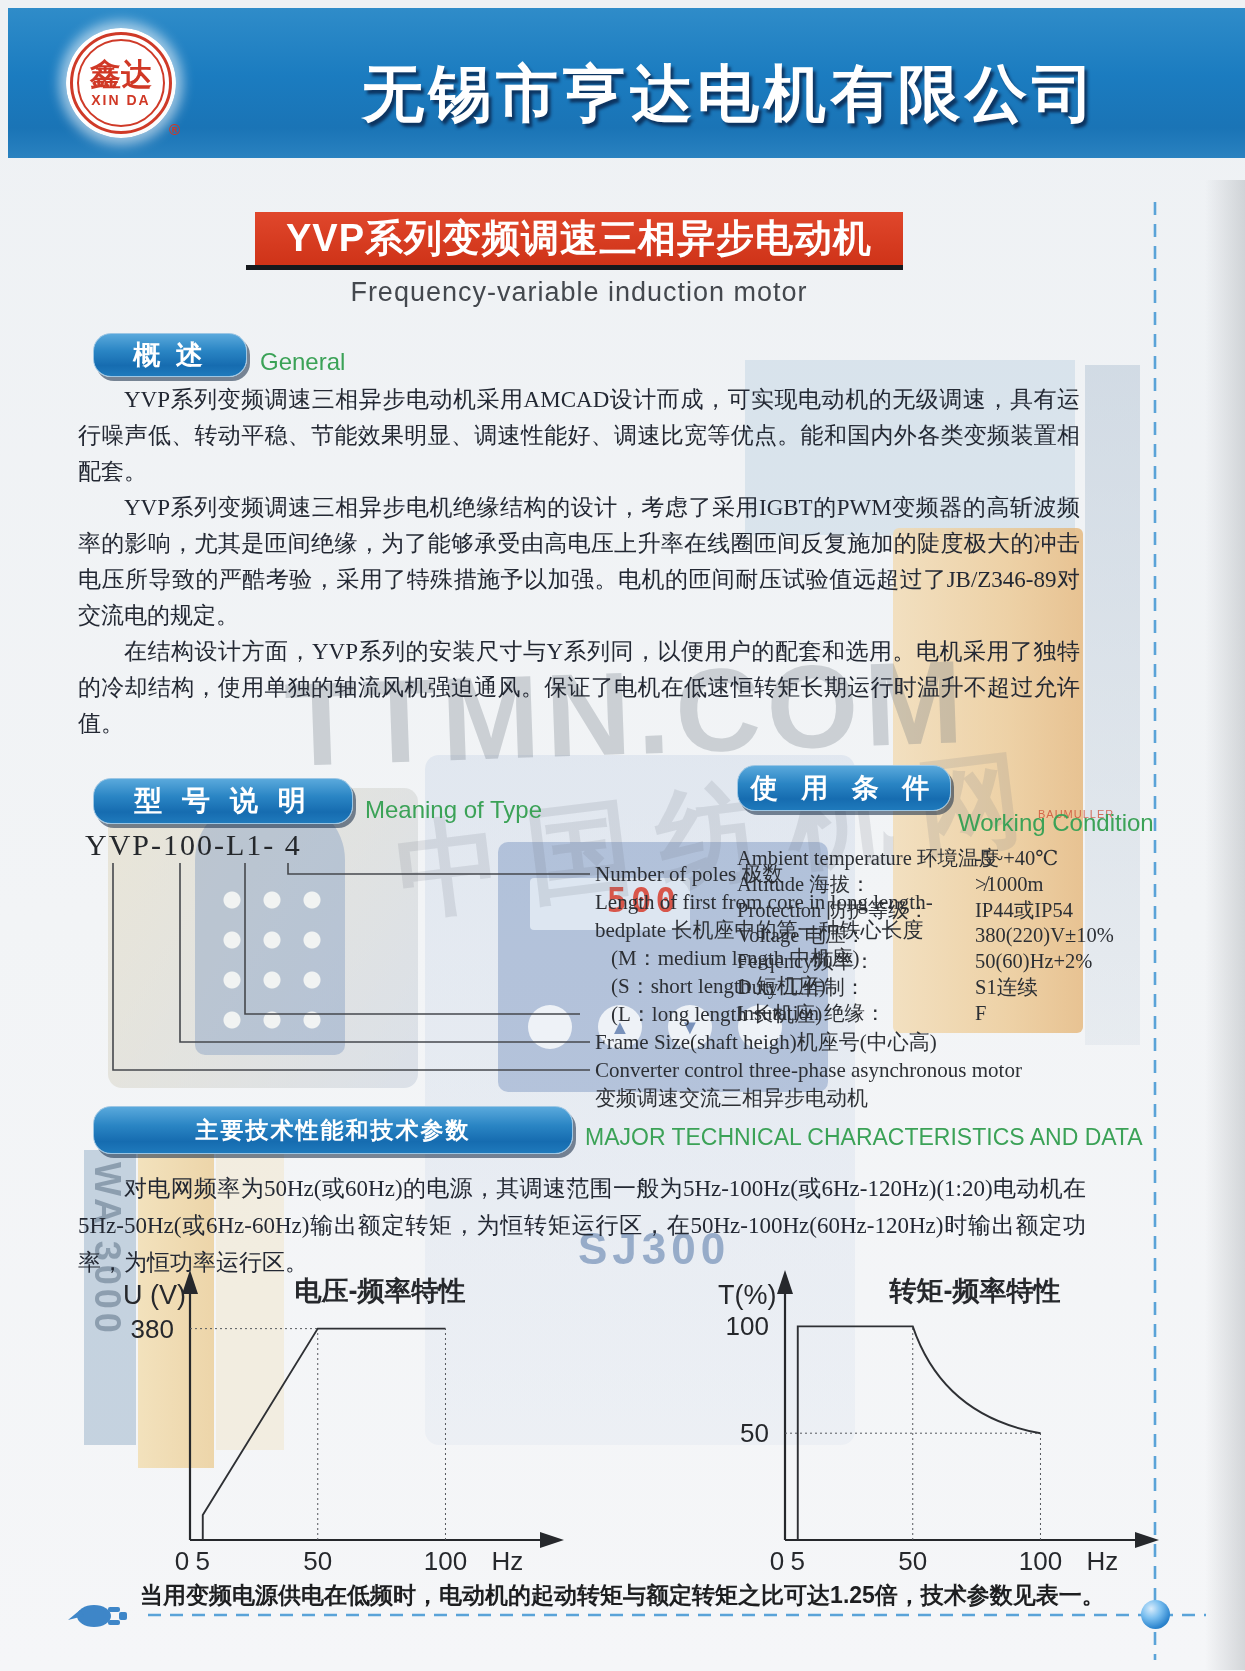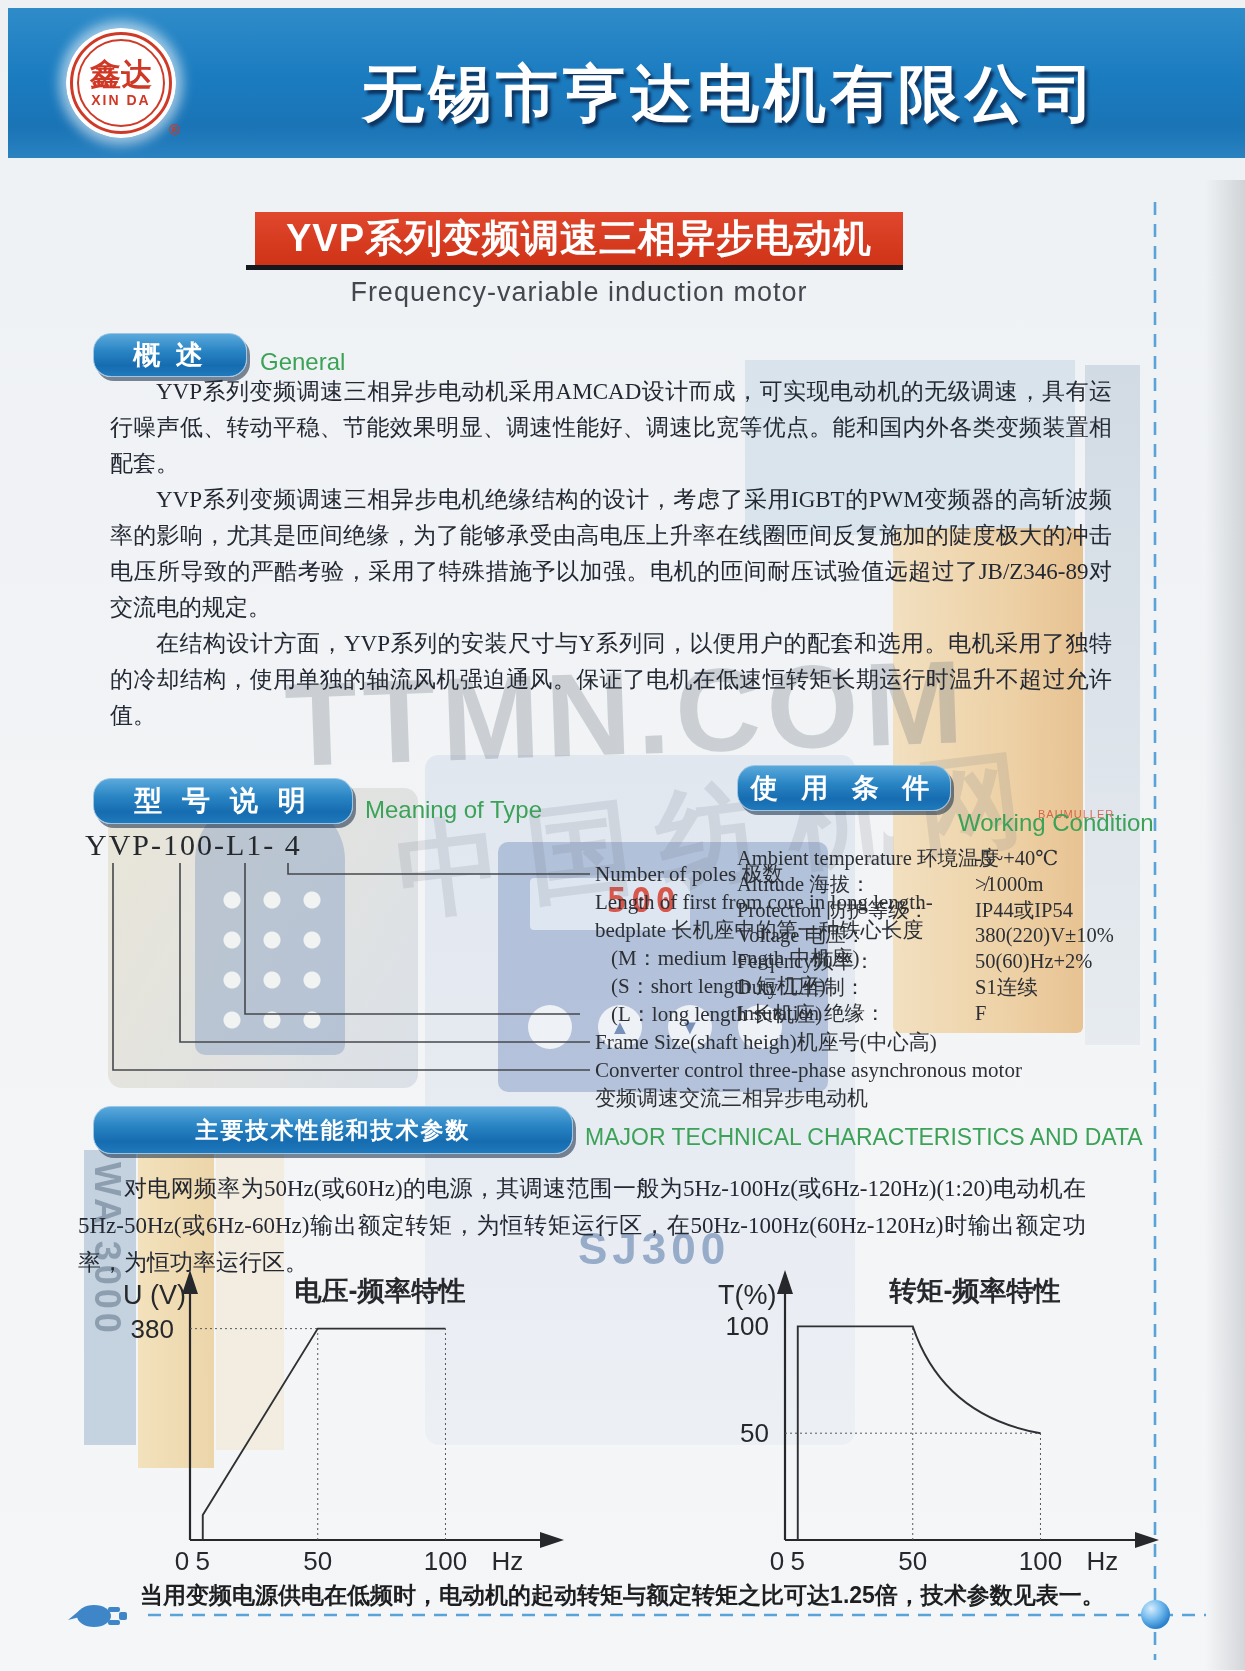--- a/index.html
+++ b/index.html
@@ -29,21 +29,21 @@
   .red-underline{position:absolute;left:246px;top:265px;width:657px;height:5px;background:#15191d;z-index:3;}
   .en-sub{position:absolute;left:255px;top:277px;width:648px;text-align:center;font-size:27px;
           color:#44484e;letter-spacing:1px;z-index:3;}
   
   .sec-btn{position:absolute;z-index:4;background:linear-gradient(180deg,#5aa9dc 0%,#2a85c4 40%,#166cb0 75%,#1f7abc 100%);
            border:1px solid #9cc6e4;border-radius:18px;color:#fff;font-weight:bold;
            display:flex;align-items:center;justify-content:center;
            box-shadow:3px 4px 0 rgba(18,40,68,.55);}
   .sec-en{position:absolute;z-index:4;color:#3ba257;font-size:24px;}
   
-  .paras{position:absolute;left:78px;top:374px;width:1002px;z-index:3;margin-left:32px;}
+  .paras{position:absolute;left:78px;top:382px;width:1002px;z-index:3;}
   .paras p{margin:0;text-indent:2em;text-align:justify;color:#232833;
            font:23px/36px "Liberation Serif","DejaVu Serif",serif;}
   .model{position:absolute;left:85px;top:828px;z-index:4;color:#25282c;letter-spacing:2px;
          font:30px "Liberation Serif","DejaVu Serif",serif;}
   .notes{position:absolute;left:595px;top:860px;width:520px;z-index:4;}
   .notes div{height:28px;color:#2c2f34;font:21px/28px "Liberation Serif","DejaVu Serif",serif;white-space:nowrap;}
   .notes div.indent{padding-left:16px;}
   .wc-rows{position:absolute;left:737px;top:846px;width:430px;z-index:4;}
   .wc-row{display:flex;height:25.8px;font:20.5px/25.8px "Liberation Serif","DejaVu Serif",serif;color:#2c2f34;}
   .wc-row .lb{width:238px;white-space:nowrap;}

